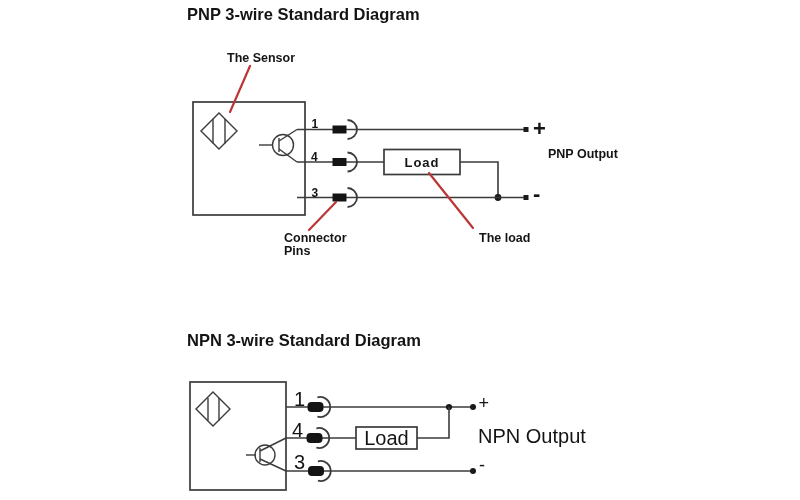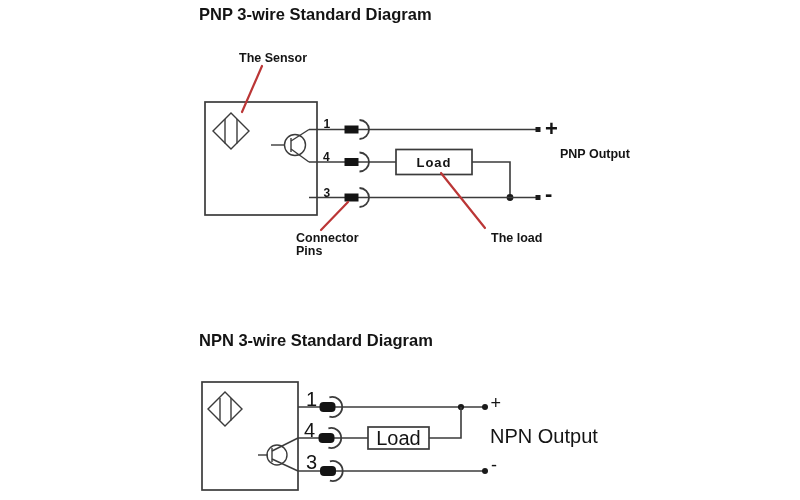--- a/index.html
+++ b/index.html
@@ -2,21 +2,21 @@
 <html><head>
 <meta charset="utf-8">
 <style>
   html, body { margin: 0; padding: 0; }
   body {
     width: 800px; height: 500px;
     background: #ffffff;
     font-family: "Liberation Sans", sans-serif;
     overflow: hidden;
   }
-  #stage { position: relative; width: 665px; height: 500px; margin-left: 12px; }
+  #stage { position: relative; width: 665px; height: 500px; }
   svg { position: absolute; left: 0; top: 0; }
   svg text {
     font-family: "Liberation Sans", sans-serif;
     fill: #141414;
   }
   .t-title   { font-size: 16.5px; font-weight: 700; }
   .t-label   { font-size: 12.5px; font-weight: 700; }
   .t-pinnum  { font-size: 12px;   font-weight: 700; }
   .t-loadsm  { font-size: 13px;   font-weight: 700; letter-spacing: 1px; }
   .t-out-b   { font-size: 12.5px; font-weight: 700; }

